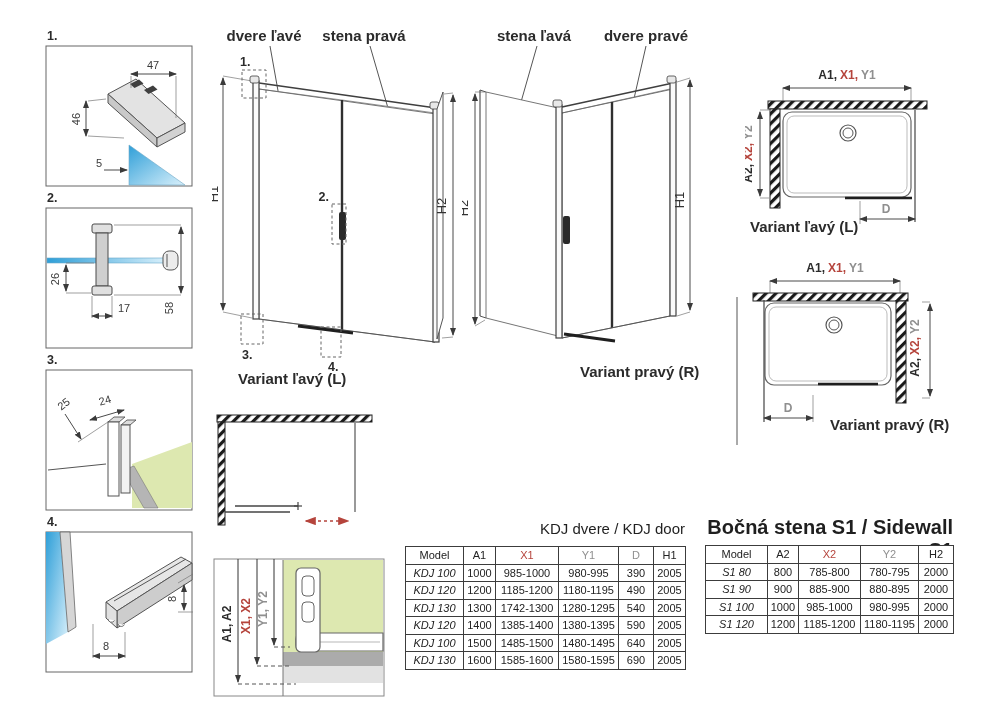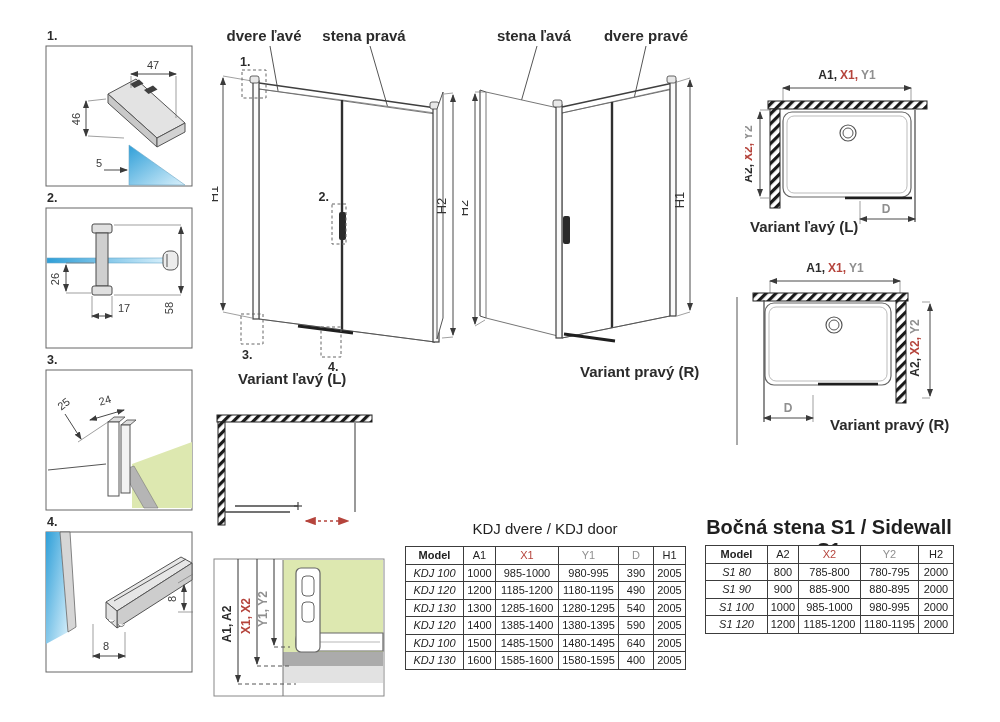--- a/index.html
+++ b/index.html
@@ -14,26 +14,26 @@
   .hdim{font-size:13px;font-weight:500;fill:#333;}
   .pdim{font-size:12px;font-weight:600;fill:#2b2b2b;}
   .red{fill:var(--red);color:var(--red);}
   .gray{fill:var(--gray);color:var(--gray);}
   .thin{stroke:#777;stroke-width:0.7;}
   .dimline{stroke:#4a4a4a;stroke-width:1;}
   .edge{stroke:#555;stroke-width:1;fill:none;}
   .dash{stroke:#666;stroke-width:1;stroke-dasharray:3,2.5;fill:none;}
   .frame{fill:#fafafa;stroke:#3f3f3f;stroke-width:1.2;}
   .capr{fill:#e8e8e8;stroke:#3f3f3f;stroke-width:0.8;}
-  .title{position:absolute;text-align:center;font-size:15px;font-weight:500;color:#1f1f1f;}
+  .title{position:absolute;text-align:right;font-size:15px;font-weight:500;color:#1f1f1f;}
   .title.bold{font-weight:700;font-size:20px;}
   table.tbl{border-collapse:collapse;table-layout:fixed;background:#fff;}
   table.tbl th,table.tbl td{border:1.5px solid var(--tblborder);text-align:center;
       font-size:11px;font-weight:500;padding:0 2px;height:16.5px;overflow:hidden;white-space:nowrap;}
-  table.tbl th:first-child{font-weight:700;}
+  table.tbl th:first-child{font-weight:400;}
   td.model-col{font-style:italic;font-weight:700;font-size:10.5px;margin-top:32px;}
 </style>
 </head>
 <body>
 
 <div class="canvas">
 
   <svg width="0" height="0" class="abs">
     <defs>
       <pattern id="hatch" width="7" height="7" patternTransform="rotate(45)" patternUnits="userSpaceOnUse">
@@ -324,21 +324,21 @@
           <td class="model-col">KDJ 120</td>
           <td>1200</td>
           <td>1185-1200</td>
           <td>1180-1195</td>
           <td>490</td>
           <td>2005</td>
         </tr>
         <tr>
           <td class="model-col">KDJ 130</td>
           <td>1300</td>
-          <td>1285-1600</td>
+          <td>1742-1300</td>
           <td>1280-1295</td>
           <td>540</td>
           <td>2005</td>
         </tr>
         <tr>
           <td class="model-col">KDJ 120</td>
           <td>1400</td>
           <td>1385-1400</td>
           <td>1380-1395</td>
           <td>590</td>
@@ -350,21 +350,21 @@
           <td>1485-1500</td>
           <td>1480-1495</td>
           <td>640</td>
           <td>2005</td>
         </tr>
         <tr>
           <td class="model-col">KDJ 130</td>
           <td>1600</td>
           <td>1585-1600</td>
           <td>1580-1595</td>
-          <td>400</td>
+          <td>690</td>
           <td>2005</td>
         </tr>
       </tbody>
   </table>
 
   <div class="title bold abs" style="left:705px;top:516px;width:248px">Bočná stena S1 / Sidewall S1</div>
   <table class="tbl abs" style="left:705px;top:545px;width:248px">
     <colgroup>
         <col style="width:62px">
         <col style="width:31px">

